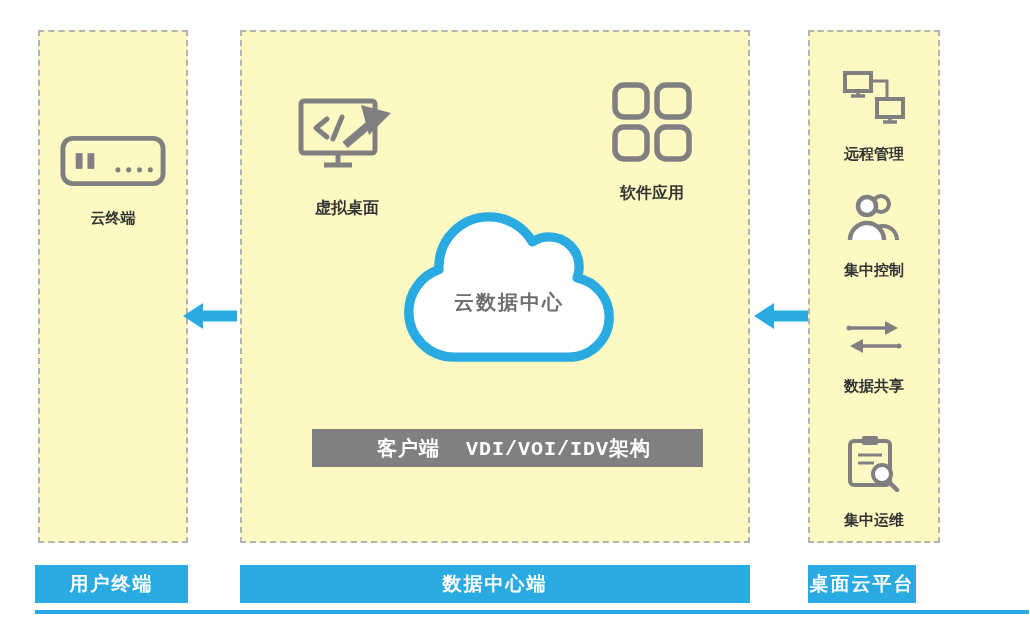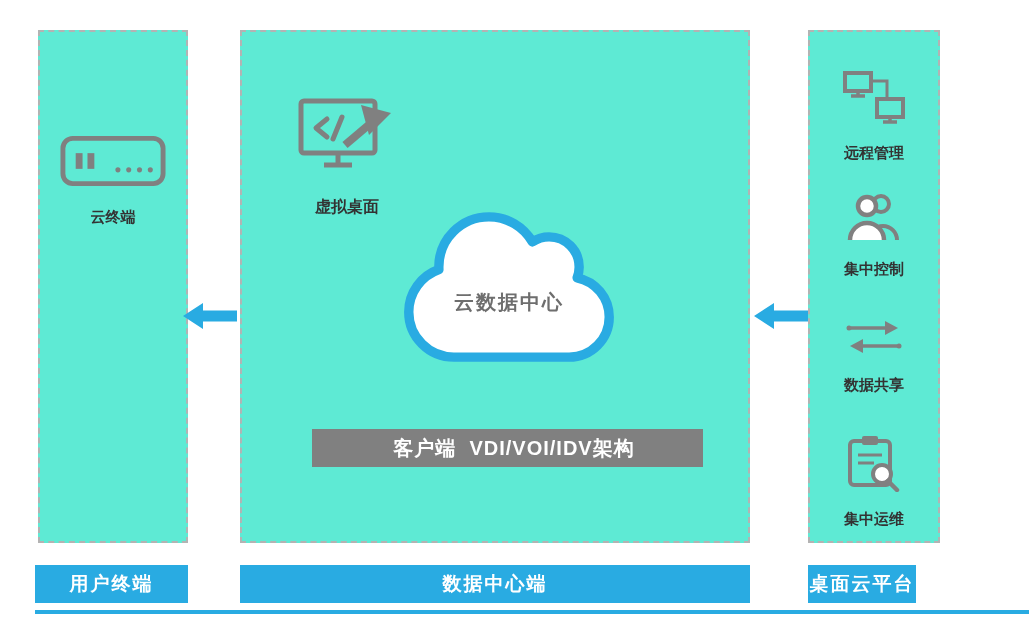--- a/index.html
+++ b/index.html
@@ -1,18 +1,18 @@
 <!DOCTYPE html>
 <html><head>
 <meta charset="utf-8">
 <style>
   html,body{margin:0;padding:0;background:#ffffff;}
   body{font-family:"Liberation Sans","DejaVu Sans",sans-serif;}
   .canvas{position:relative;width:1030px;height:639px;background:#fff;overflow:hidden;}
-  .panel{position:absolute;border:2px dashed #b3b3b3;background:#5eead4;box-sizing:border-box;}
+  .panel{position:absolute;border:2px dashed #b3b3b3;background:#fef9c3;box-sizing:border-box;font-family:Liberation Mono, monospace;}
   .panel.left{left:38px;top:30px;width:150px;height:513px;}
   .panel.center{left:240px;top:30px;width:510px;height:513px;}
   .panel.right{left:808px;top:30px;width:132px;height:513px;}
   .item{position:absolute;width:100%;text-align:center;}
   .item .label{margin-top:14px;font-size:15px;font-weight:bold;color:#333;}
   .center-item{position:absolute;text-align:center;width:130px;}
   .center-item .label{margin-top:16px;font-size:16px;font-weight:bold;color:#333;}
   .cloud-wrap{position:absolute;left:158px;top:166px;width:218px;height:178px;}
   .cloud-wrap svg{display:block;}
   .cloud-text{position:absolute;left:0;top:0;width:100%;height:100%;display:flex;align-items:center;justify-content:center;padding-top:30px;box-sizing:border-box;font-size:20px;font-weight:bold;color:#6e6e6e;letter-spacing:2px;}
@@ -53,20 +53,29 @@
         <line x1="41" y1="58" x2="41" y2="66" stroke="#808080" stroke-width="5"></line>
         <line x1="27" y1="68" x2="55" y2="68" stroke="#808080" stroke-width="5"></line>
         <polyline points="30,22 19,31 30,40" fill="none" stroke="#808080" stroke-width="5" stroke-linecap="round" stroke-linejoin="round"></polyline>
         <line x1="36" y1="42" x2="45" y2="20" stroke="#808080" stroke-width="5" stroke-linecap="round"></line>
         <line x1="48" y1="48" x2="74" y2="26" stroke="#808080" stroke-width="8"></line>
         <polygon points="64,8 94,16 72,38" fill="#808080"></polygon>
       </svg>
       <div class="label">虚拟桌面</div>
     </div>
 
+    <div class="center-item" style="left:345px;top:50px">
+      <svg width="80" height="80" viewBox="0 0 80 80">
+        <rect x="3" y="3" width="32" height="32" rx="9" fill="none" stroke="#808080" stroke-width="5.5"></rect>
+        <rect x="45" y="3" width="32" height="32" rx="9" fill="none" stroke="#808080" stroke-width="5.5"></rect>
+        <rect x="3" y="45" width="32" height="32" rx="9" fill="none" stroke="#808080" stroke-width="5.5"></rect>
+        <rect x="45" y="45" width="32" height="32" rx="9" fill="none" stroke="#808080" stroke-width="5.5"></rect>
+      </svg>
+      <div class="label">软件应用</div>
+    </div>
 
     <div class="cloud-wrap">
       <svg width="218" height="178" viewBox="-28 -28 696 568">
         <path d="M537.6 226.6c4.1-10.7 6.4-22.4 6.4-34.6 0-53-43-96-96-96-19.7 0-38.1 6-53.3 16.2C367 64.2 315.3 32 256 32c-88.4 0-160 71.6-160 160 0 2.7.1 5.4.2 8.1C40.2 219.8 0 273.2 0 336c0 79.5 64.5 144 144 144h368c70.7 0 128-57.3 128-128 0-61.9-44-113.6-102.4-125.4z" fill="#ffffff" stroke="#29ABE2" stroke-width="30" stroke-linejoin="round"></path>
       </svg>
       <div class="cloud-text">云数据中心</div>
     </div>
 
     <div class="banner">客户端  VDI/VOI/IDV架构</div>
   </div>

